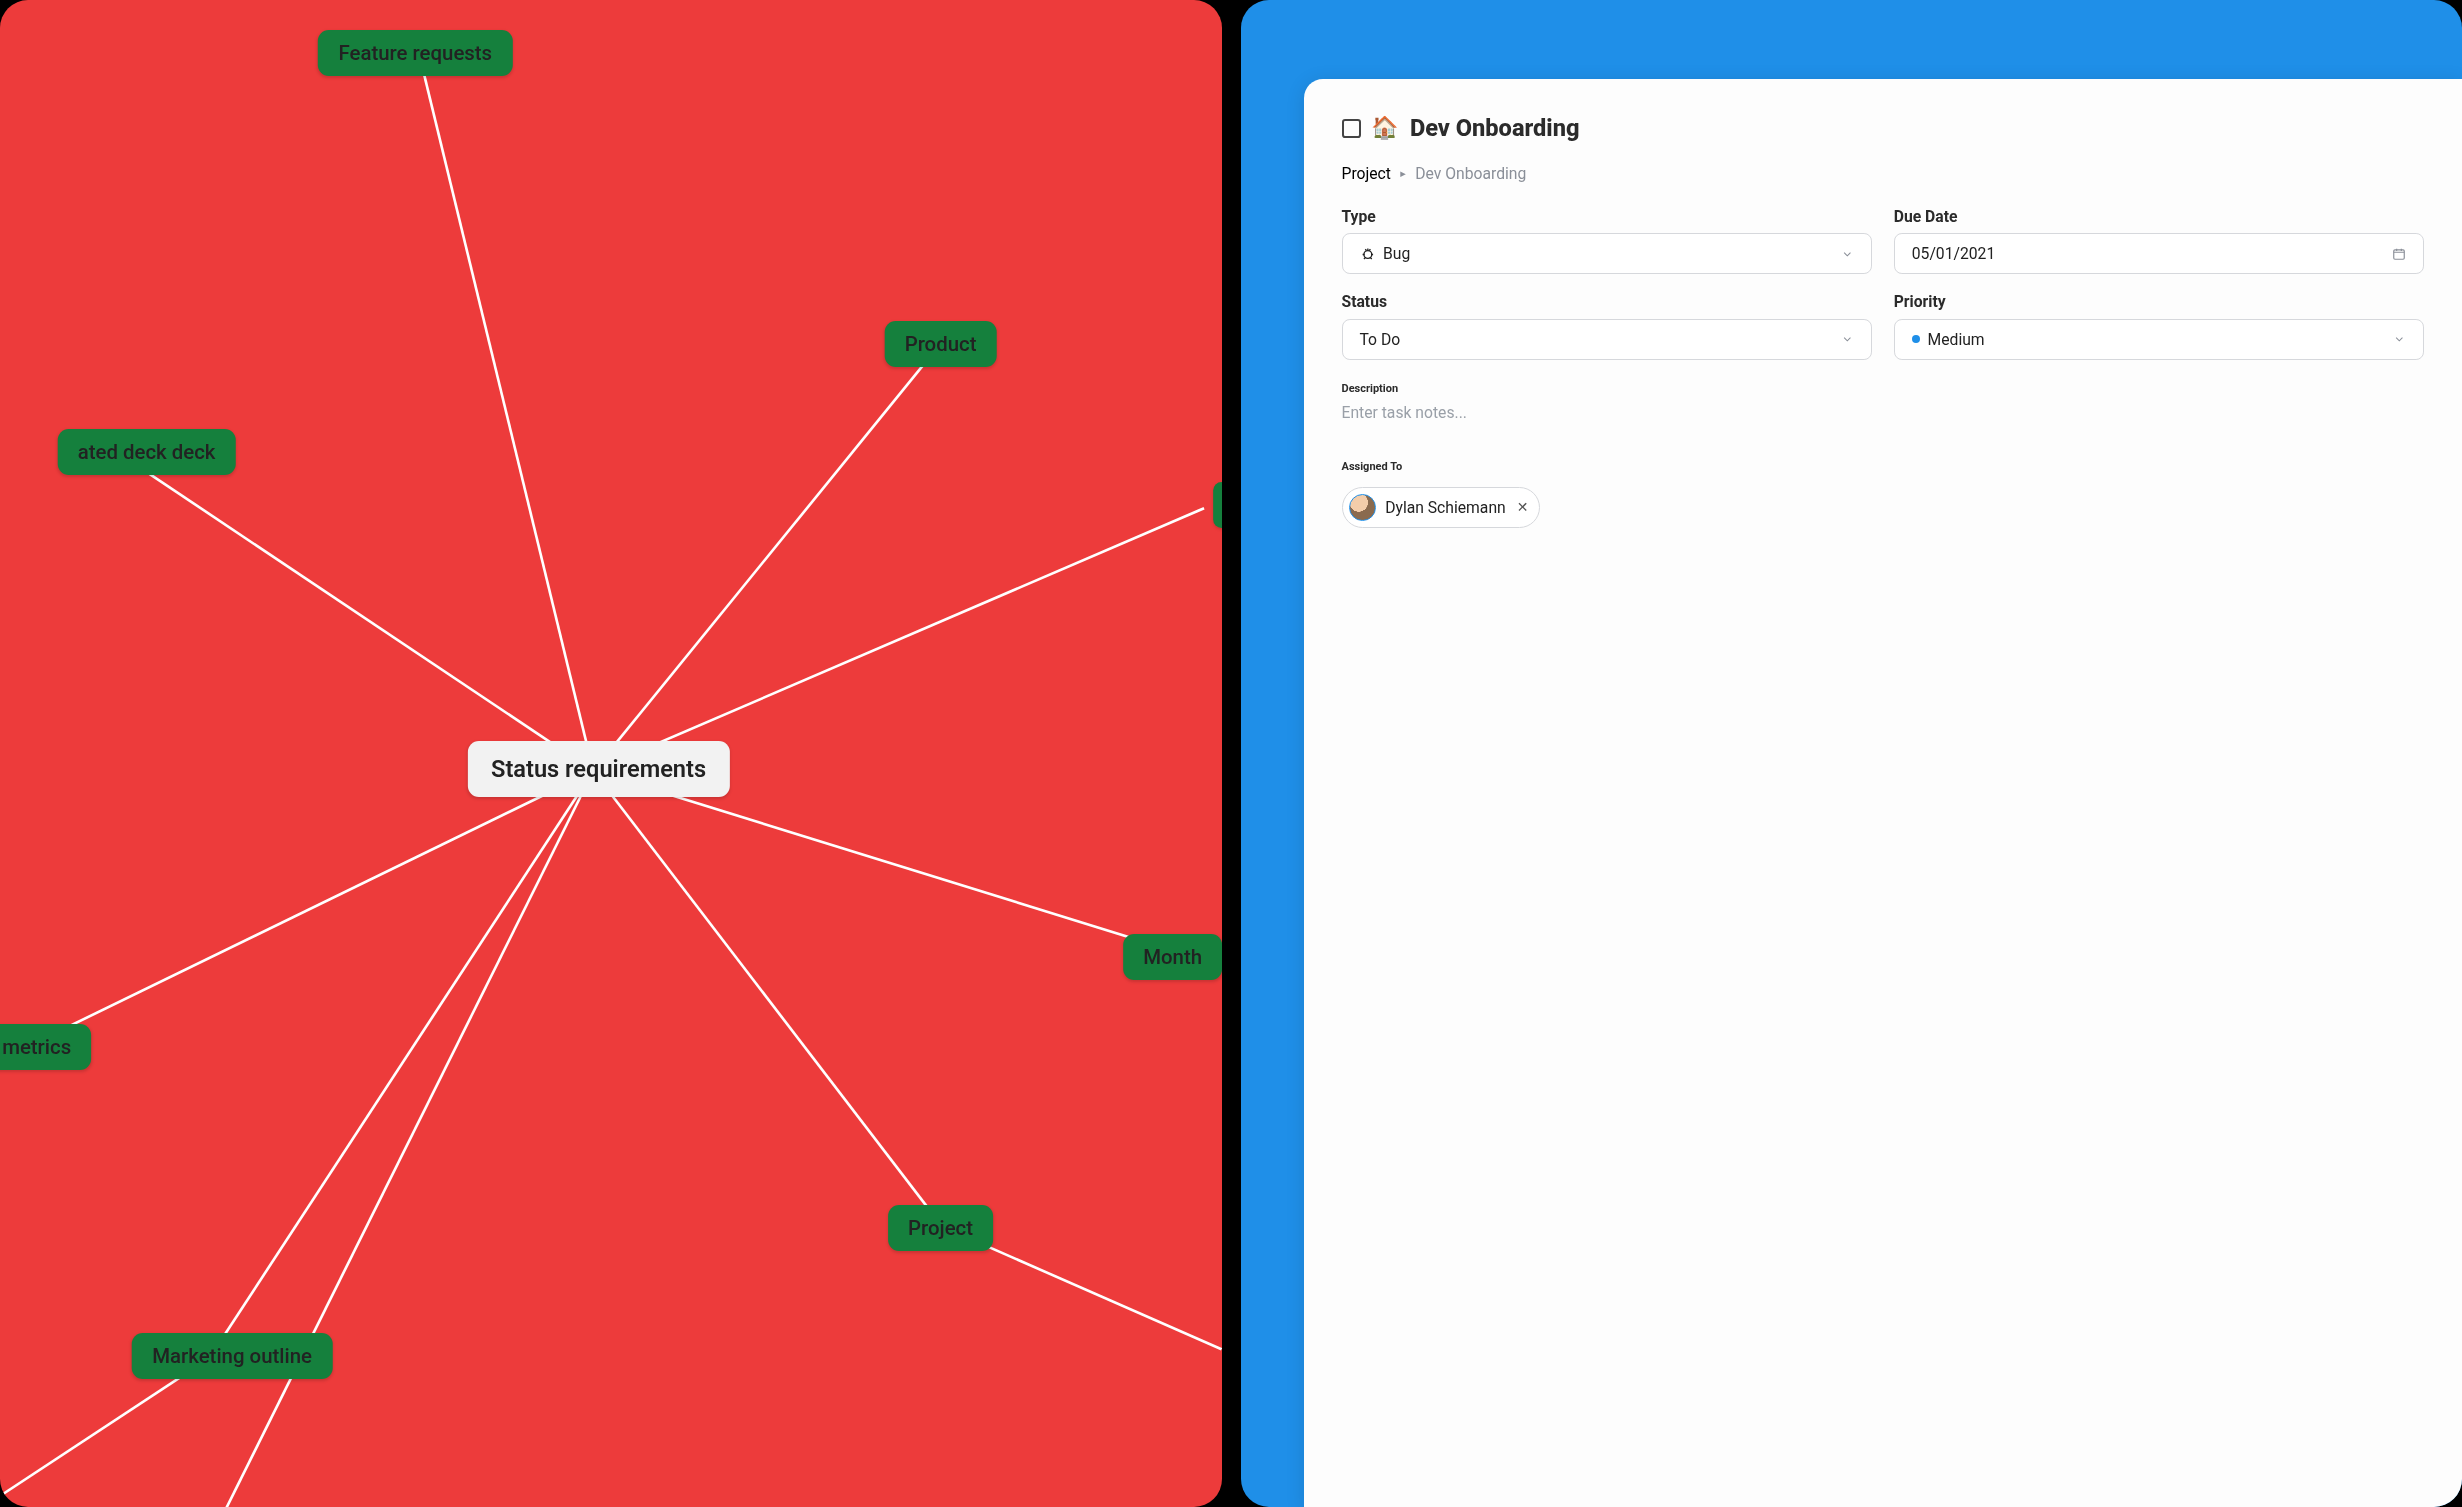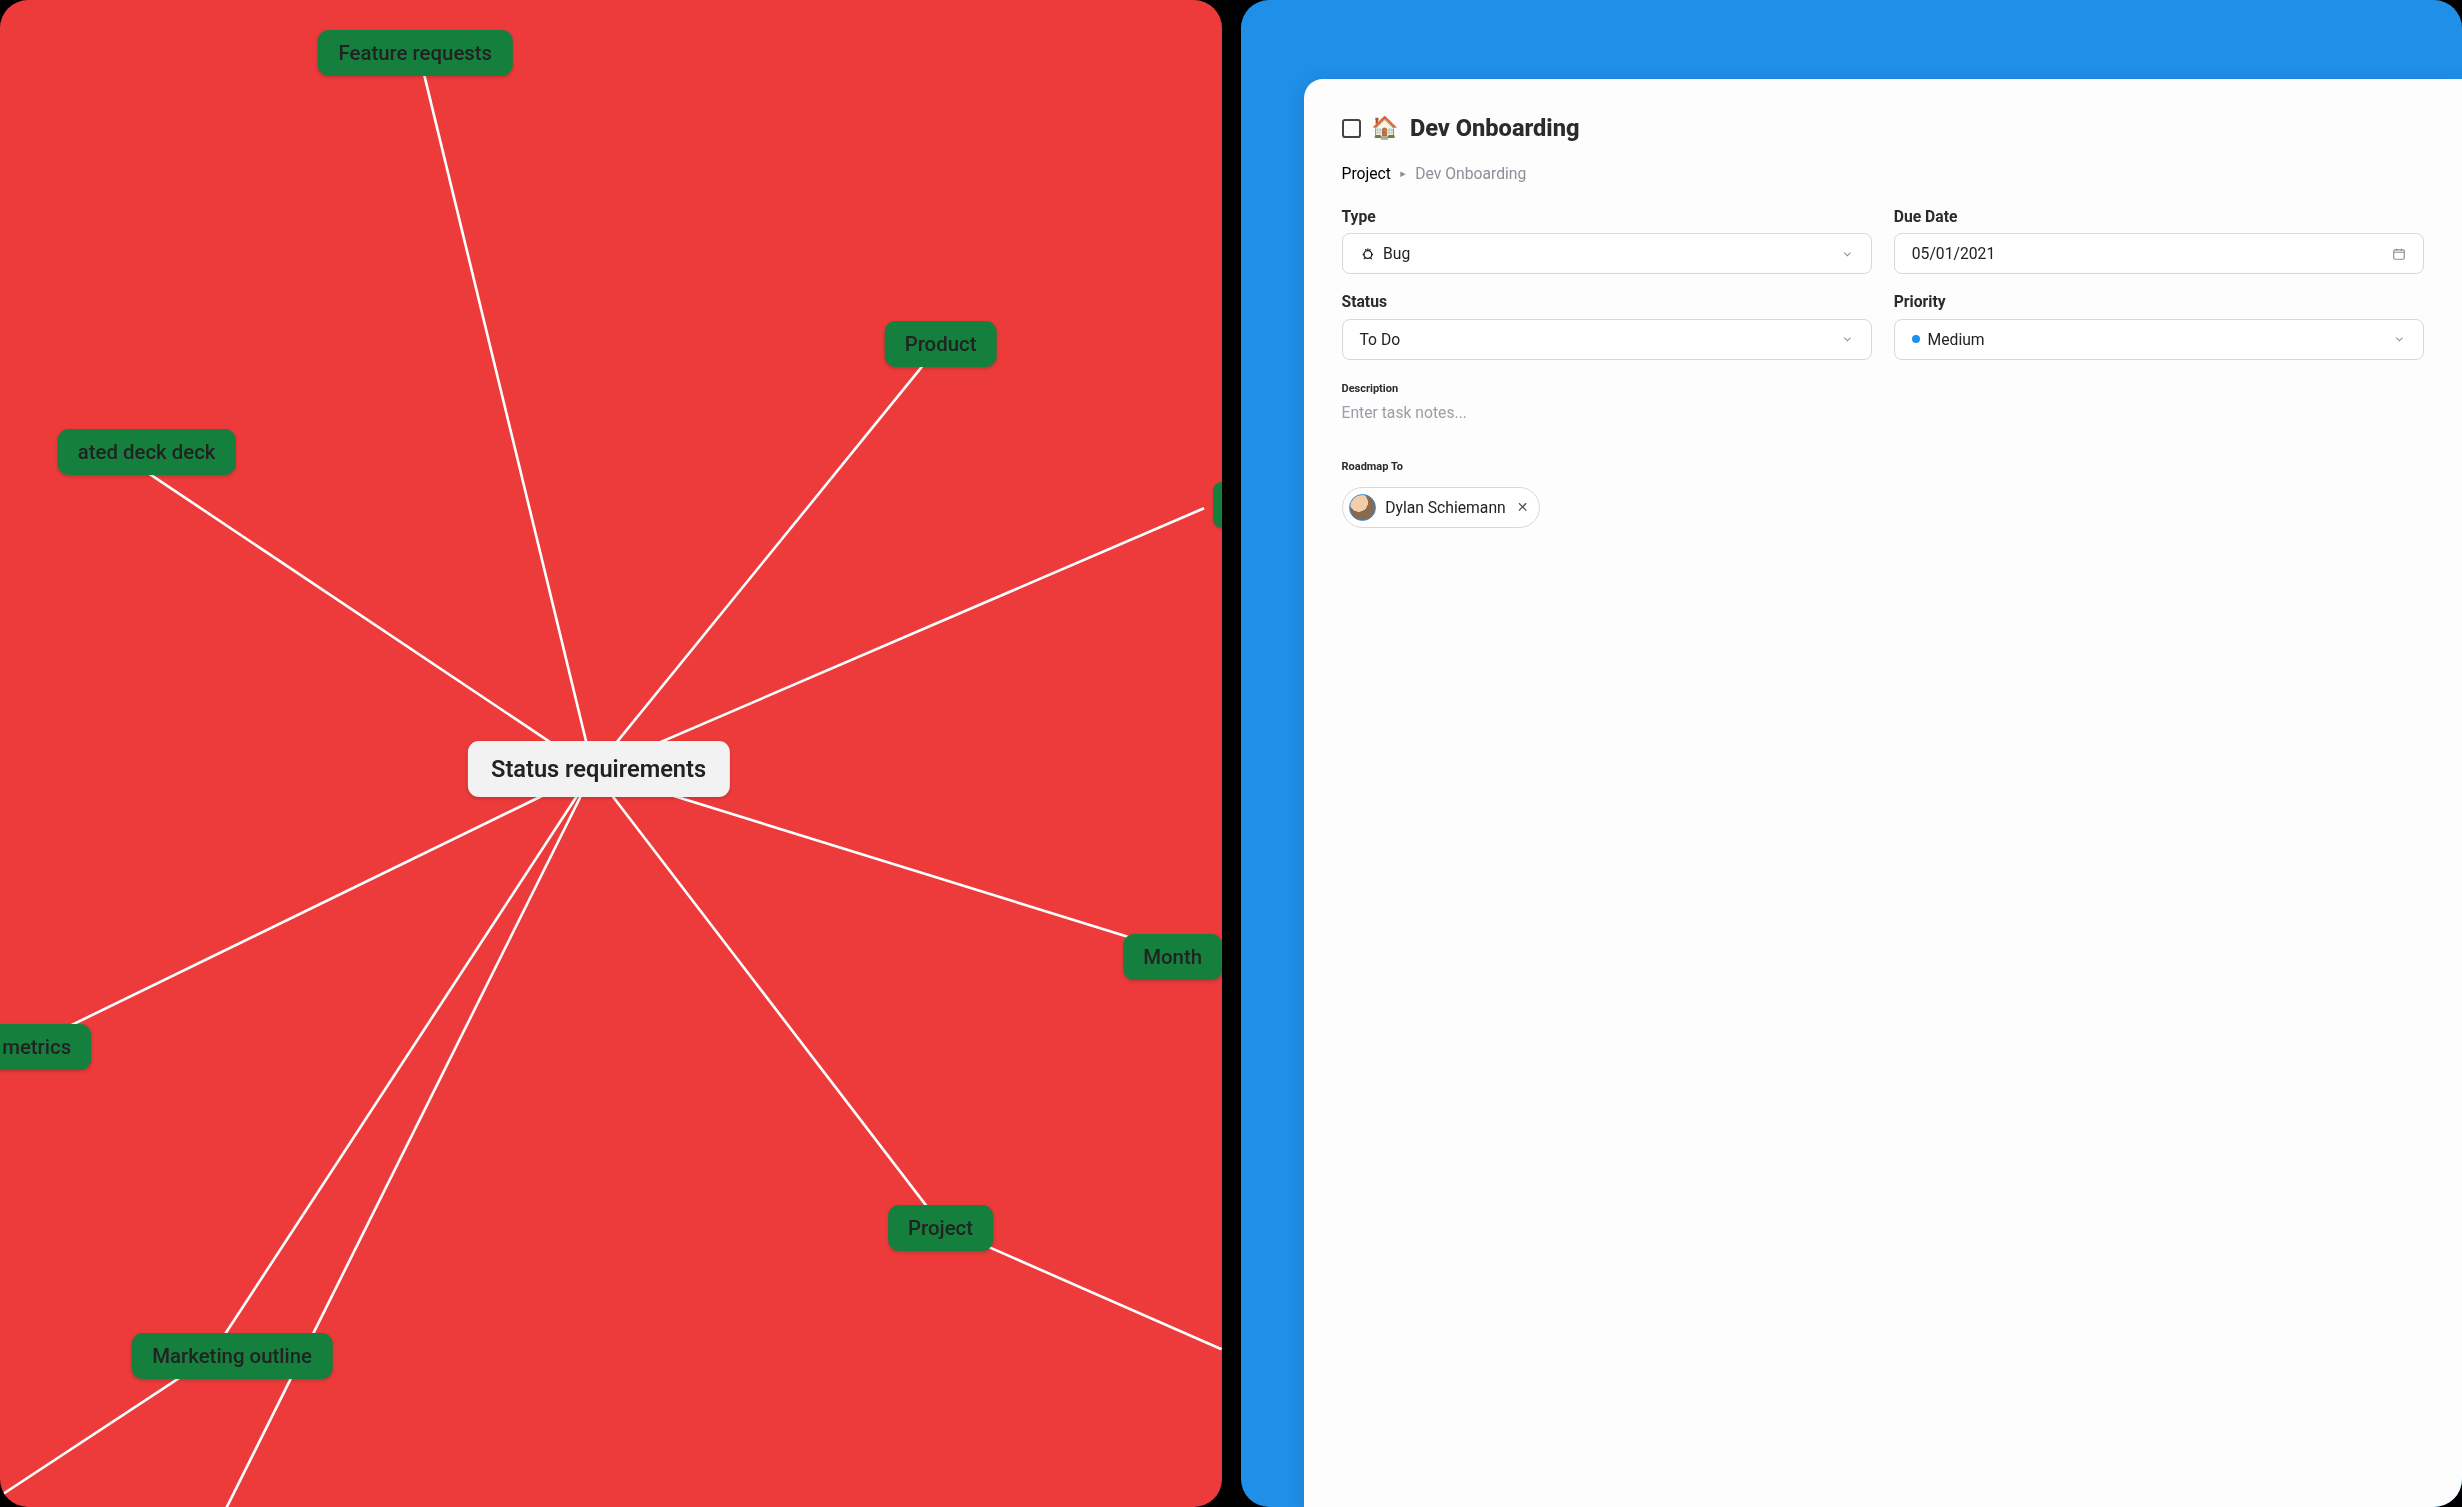--- a/index.html
+++ b/index.html
@@ -259,21 +259,21 @@
           <svg class="chev" width="12.6" height="12.6" viewBox="0 0 24 24" fill="none" stroke="currentColor" stroke-width="2">
               <path d="M6 9l6 6 6-6"></path>
             </svg>
         </div>
       </div>
     </div>
 
     <div class="section-label">Description</div>
     <div class="placeholder">Enter task notes...</div>
 
-    <div class="section-label" style="margin-top:38px">Roadmap To</div>
+    <div class="section-label" style="margin-top:38px">Assigned To</div>
     <div class="chip">
       <span class="avatar"></span>
       <span>Dylan Schiemann</span>
       <span class="x">✕</span>
     </div>
 
   </div>
 </div>
 
 

